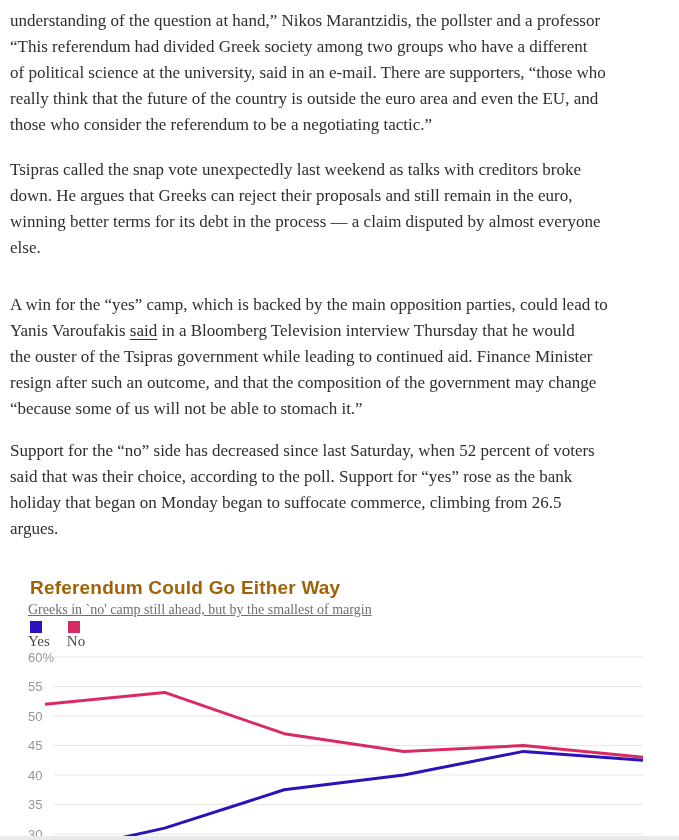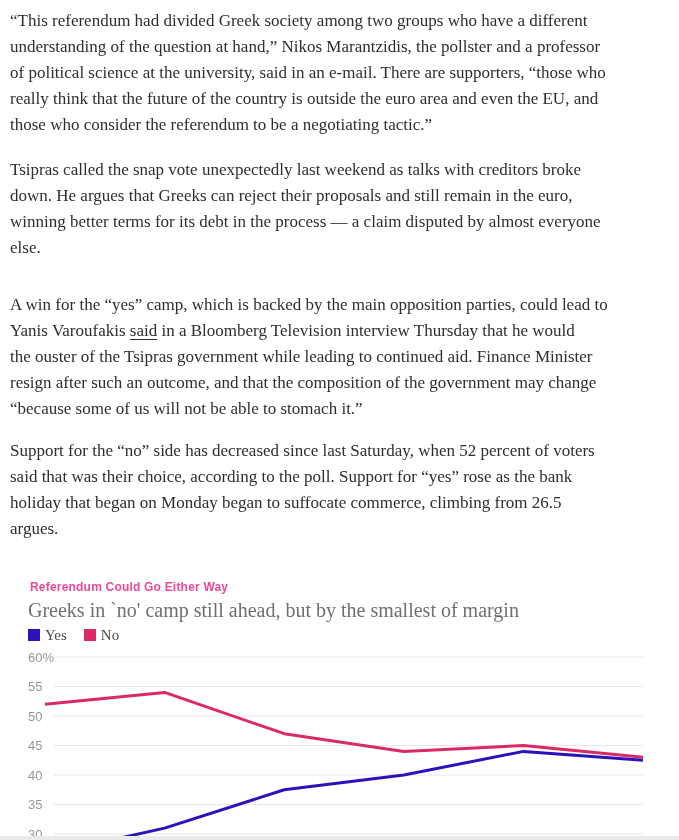--- a/index.html
+++ b/index.html
@@ -25,44 +25,46 @@
     color:inherit;
     text-decoration:underline;
     text-decoration-thickness:1px;
     text-underline-offset:3px;
     cursor:pointer;
   }
   .chart-block { margin:35px 0 0 28px; }
   .chart-title {
     font-family:"Liberation Sans", sans-serif;
     font-weight:bold;
-    font-size:12px;
+    font-size:19px;
     line-height:21px;
     letter-spacing:0.2px;
-    color:#ec4899;
+    color:#a16207;
     padding-left:2px;
   }
   .chart-subtitle {
-    font-size:20px;
+    font-size:14px;
     line-height:22px;
     color:#716f6d;
     margin-top:1px;
+    text-decoration:underline;
   }
   .legend {
     display:flex;
     align-items:center;
     margin-top:6px;
     height:16px;
   }
   .legend-item {
     display:flex;
     align-items:center;
     font-size:15px;
     color:#4a4a4a;
     margin-right:17px;
+    flex-direction:column;
   }
   .swatch {
     width:12px; height:12px;
     display:inline-block;
     margin-right:5px;
   }
   svg.plot { display:block; margin-top:7px; }
   .tick-label {
     font-family:"Liberation Sans", sans-serif;
     font-size:13px;
@@ -76,22 +78,22 @@
     background:#e7ebee;
   }
 </style>
 </head>
 <body>
 
 <div class="page">
 
   <div class="article" id="article-root">
       <div class="para mb19">
+        <div class="line">understanding of the question at hand,” Nikos Marantzidis, the pollster and a professor</div>
         <div class="line">“This referendum had divided Greek society among two groups who have a different</div>
-        <div class="line">understanding of the question at hand,” Nikos Marantzidis, the pollster and a professor</div>
         <div class="line">of political science at the university, said in an e-mail. There are supporters, “those who</div>
         <div class="line">really think that the future of the country is outside the euro area and even the EU, and</div>
         <div class="line">those who consider the referendum to be a negotiating tactic.”</div>
       </div>
       <div class="para mb21">
         <div class="line">Tsipras called the snap vote unexpectedly last weekend as talks with creditors broke</div>
         <div class="line">down. He argues that Greeks can reject their proposals and still remain in the euro,</div>
         <div class="line">winning better terms for its debt in the process — a claim disputed by almost everyone</div>
         <div class="line">else.</div>
       </div>

